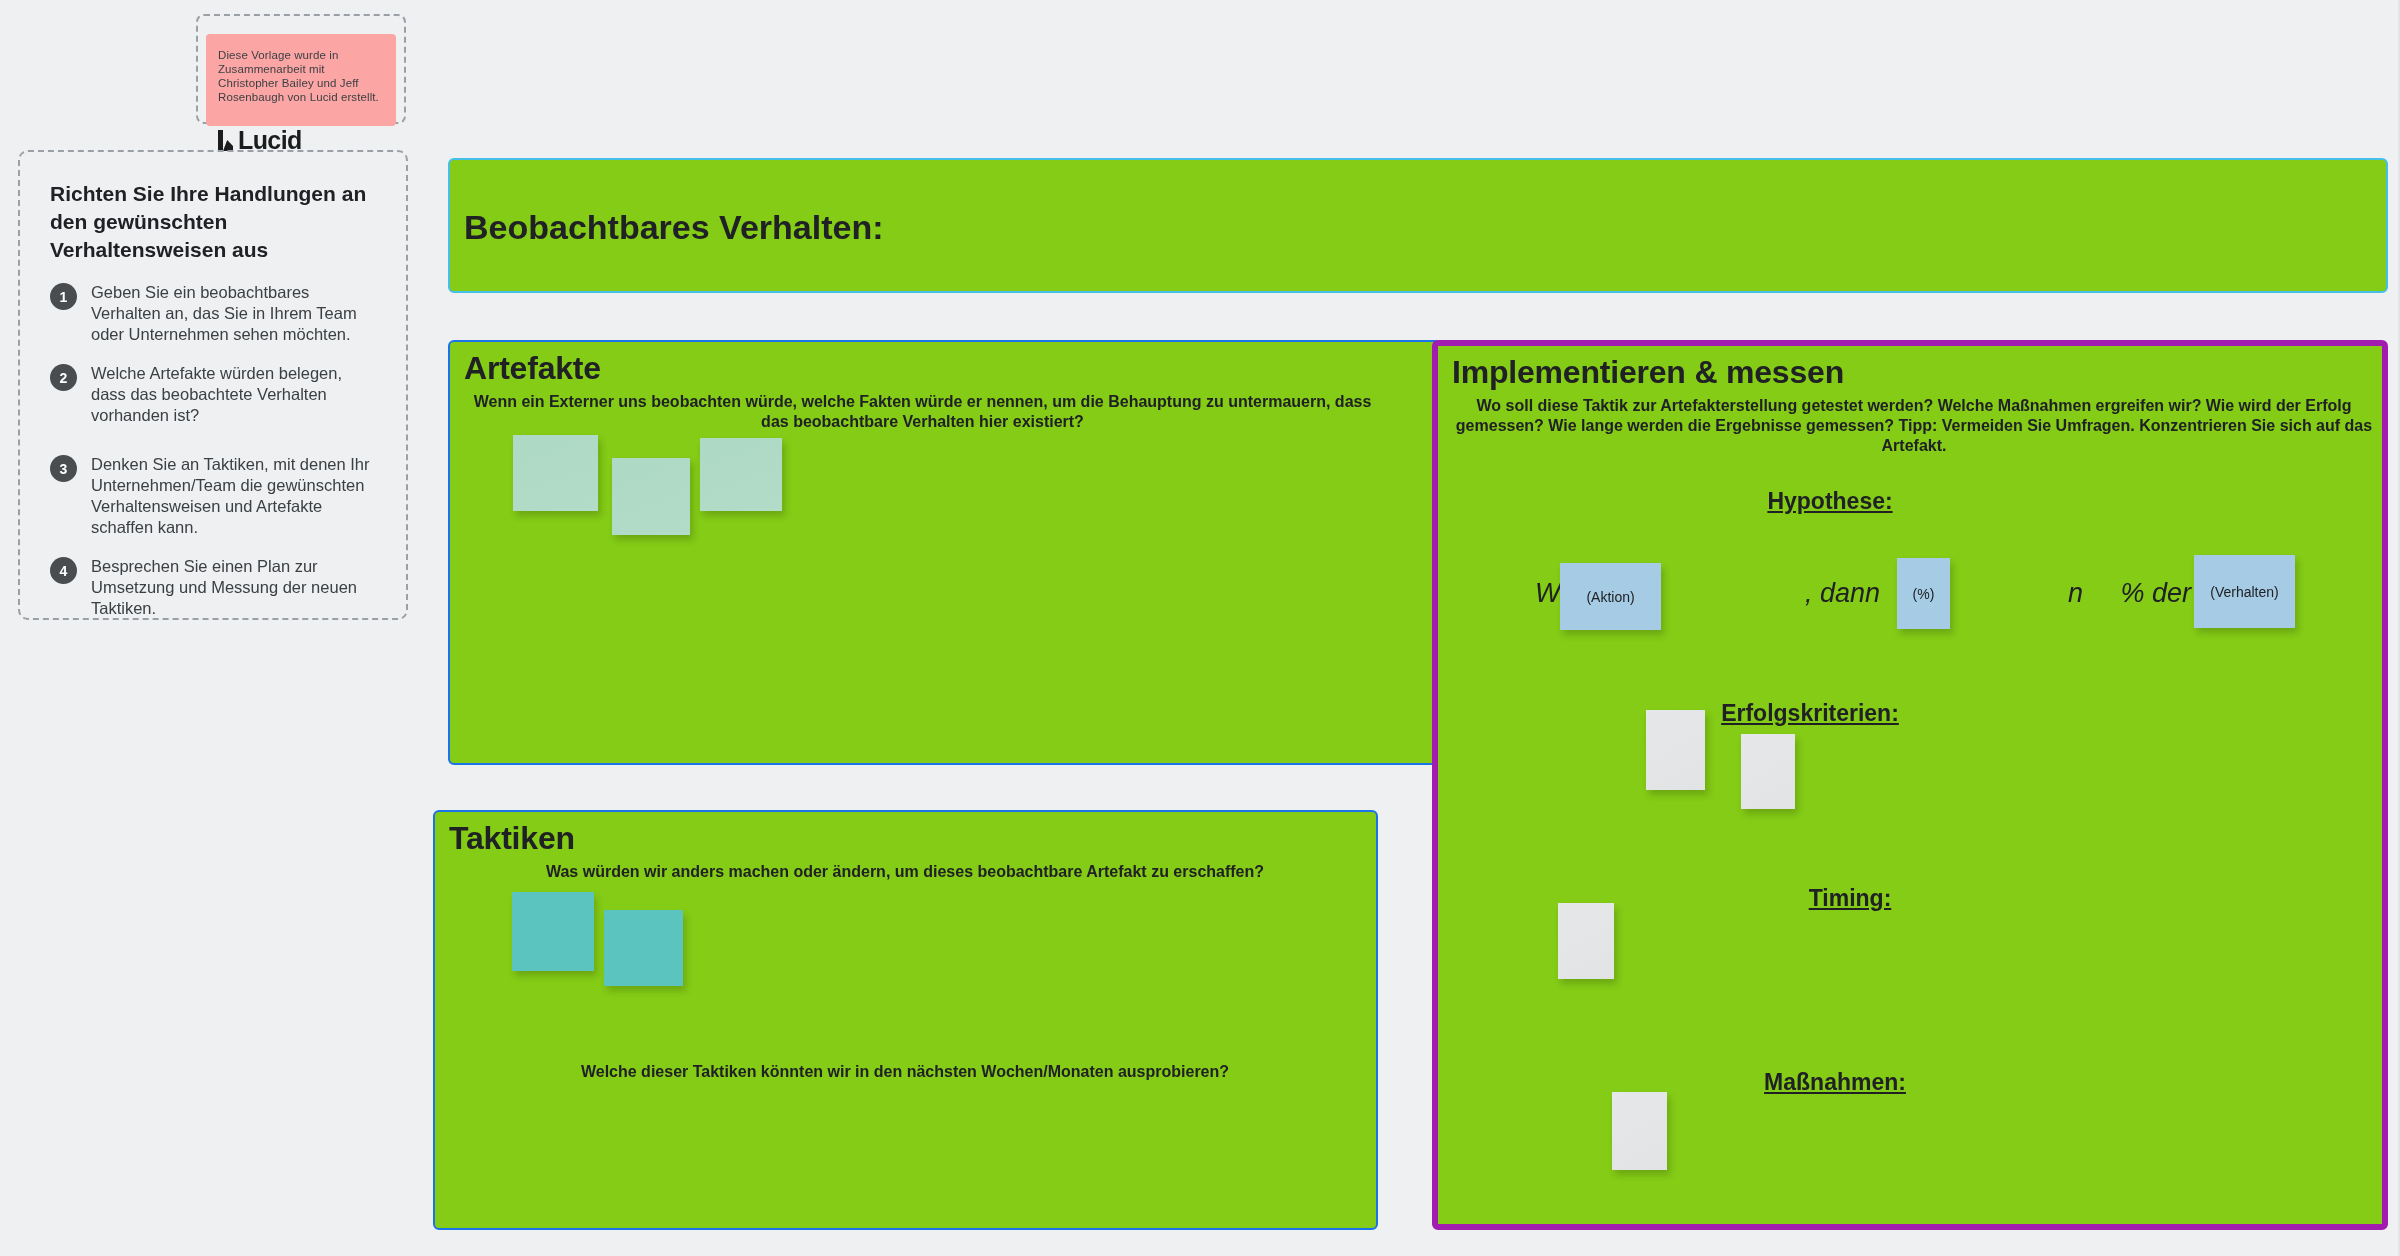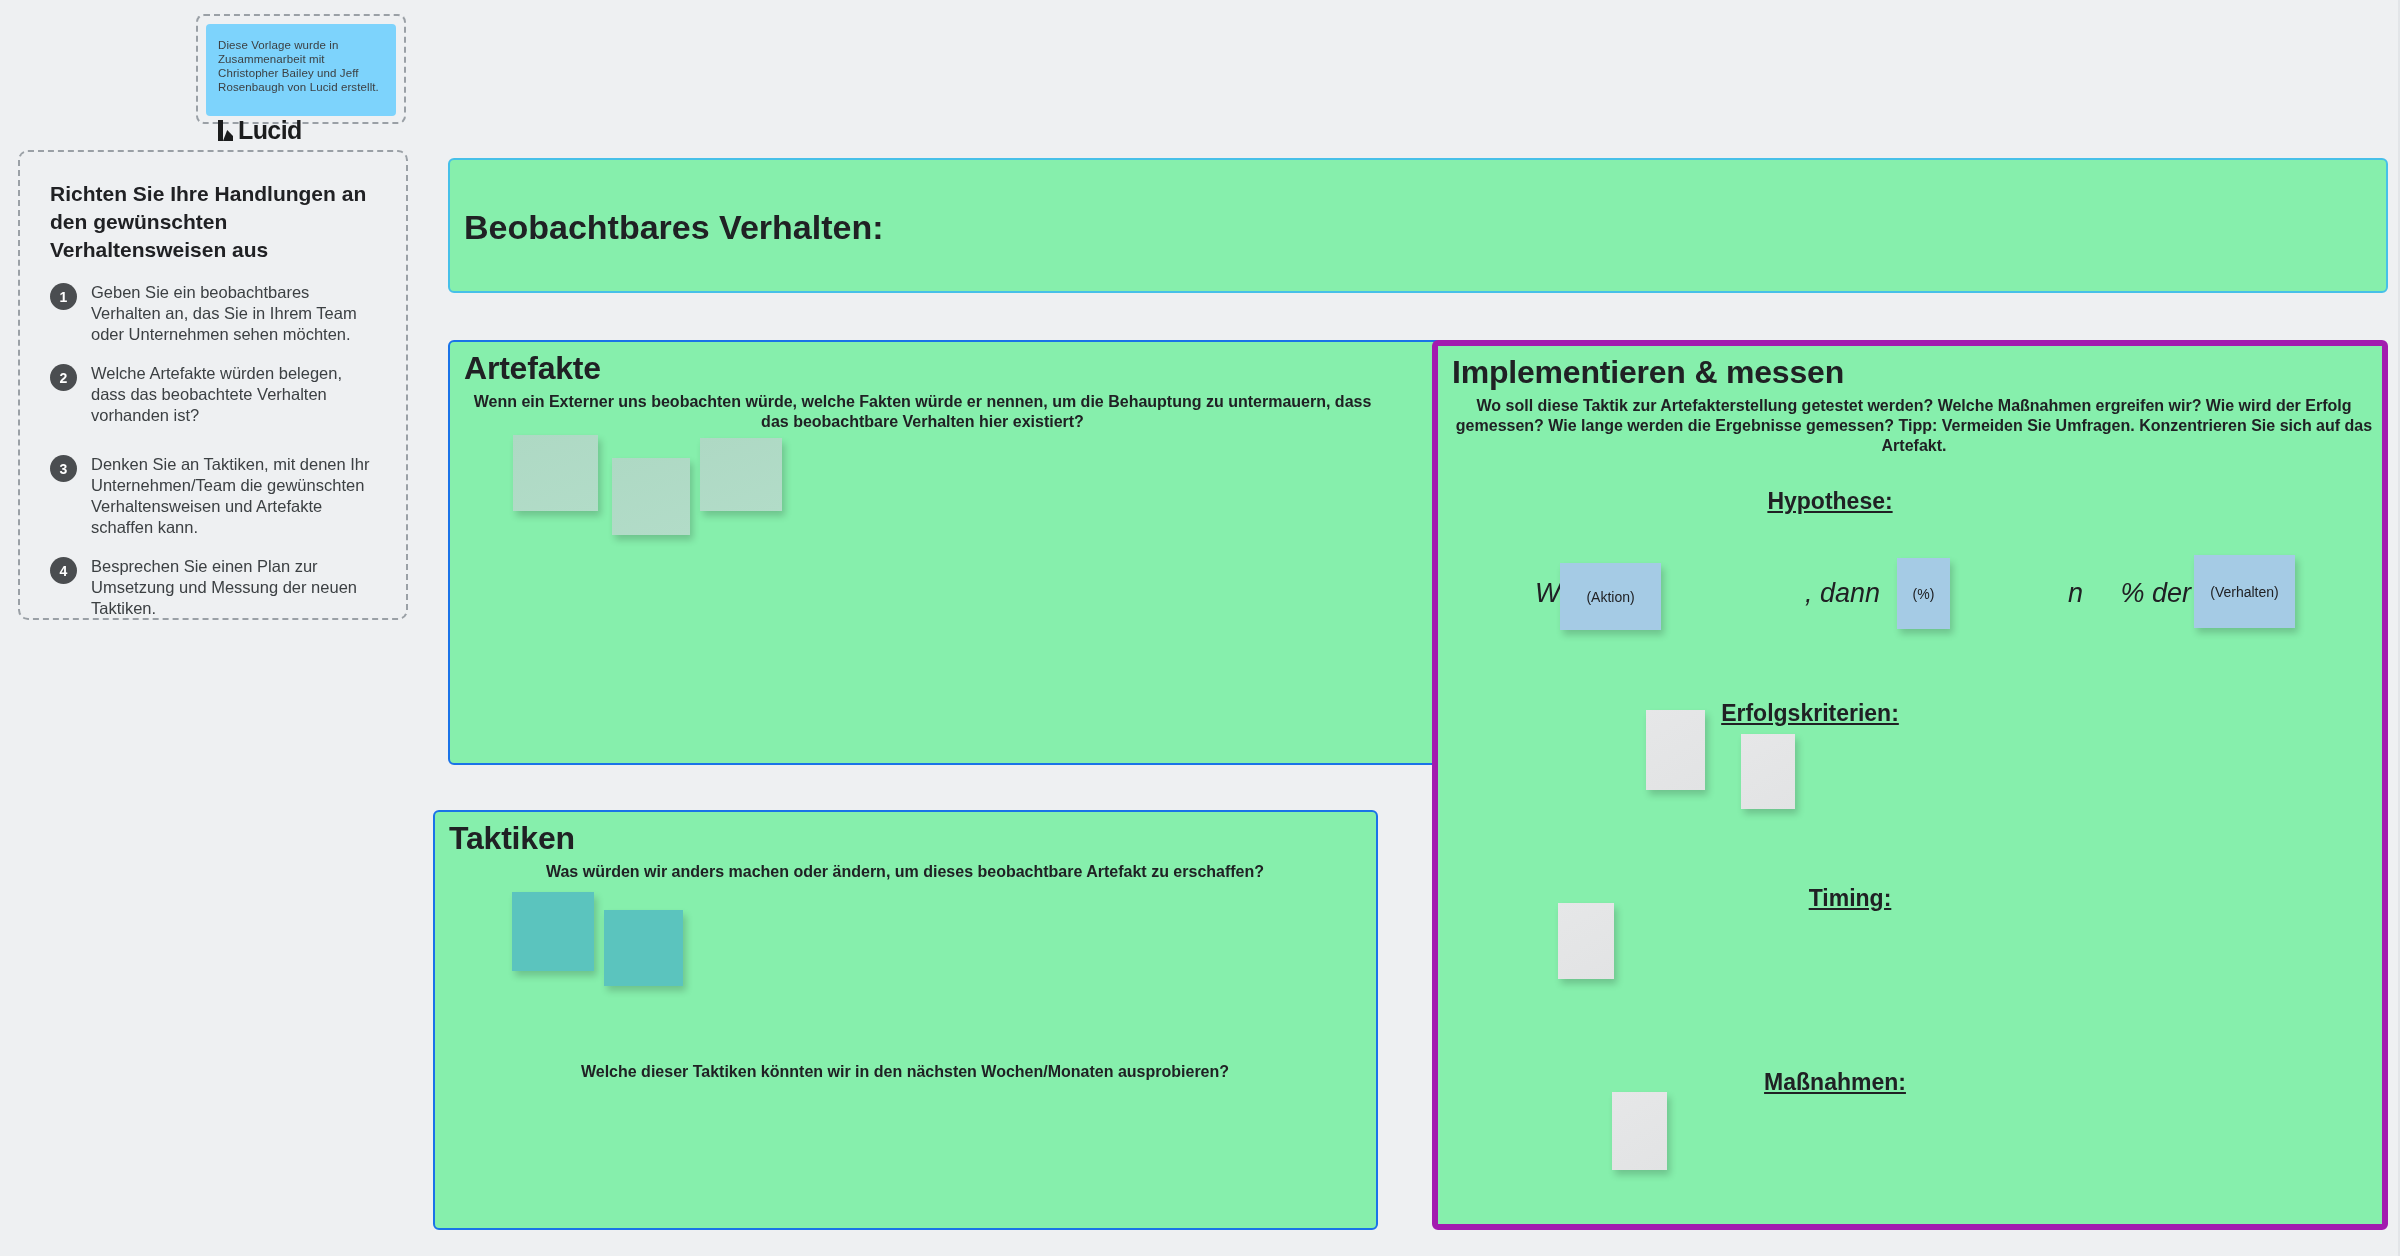--- a/index.html
+++ b/index.html
@@ -27,23 +27,23 @@
   }
 
   
   .credit-dashed {
     left: 196px; top: 14px;
     width: 210px; height: 110px;
     border: 2px dashed #9aa0a6;
     border-radius: 8px;
   }
   .credit-inner {
-    left: 206px; top: 24px;
+    left: 206px; top: 34px;
     width: 190px; height: 92px;
-    background: #7dd3fc;
+    background: #fca5a5;
     border-radius: 4px;
     padding: 14px 12px 0 12px;
   }
   .credit-text {
     font-size: 11.5px;
     line-height: 14px;
     color: #3c4043;
     letter-spacing: 0.1px;
   }
   .lucid-logo {
@@ -113,21 +113,21 @@
     margin-top: 1px;
   }
   .step-text {
     font-size: 16.5px;
     line-height: 21px;
     color: #3c4043;
   }
 
   
   .box {
-    background: #86efac;
+    background: #84cc16;
     border-radius: 6px;
   }
   .box-behavior {
     left: 448px; top: 158px;
     width: 1940px; height: 135px;
     border: 2px solid #46c0e8;
   }
   .box-behavior .title {
     position: absolute;
     left: 14px; top: 48px;

